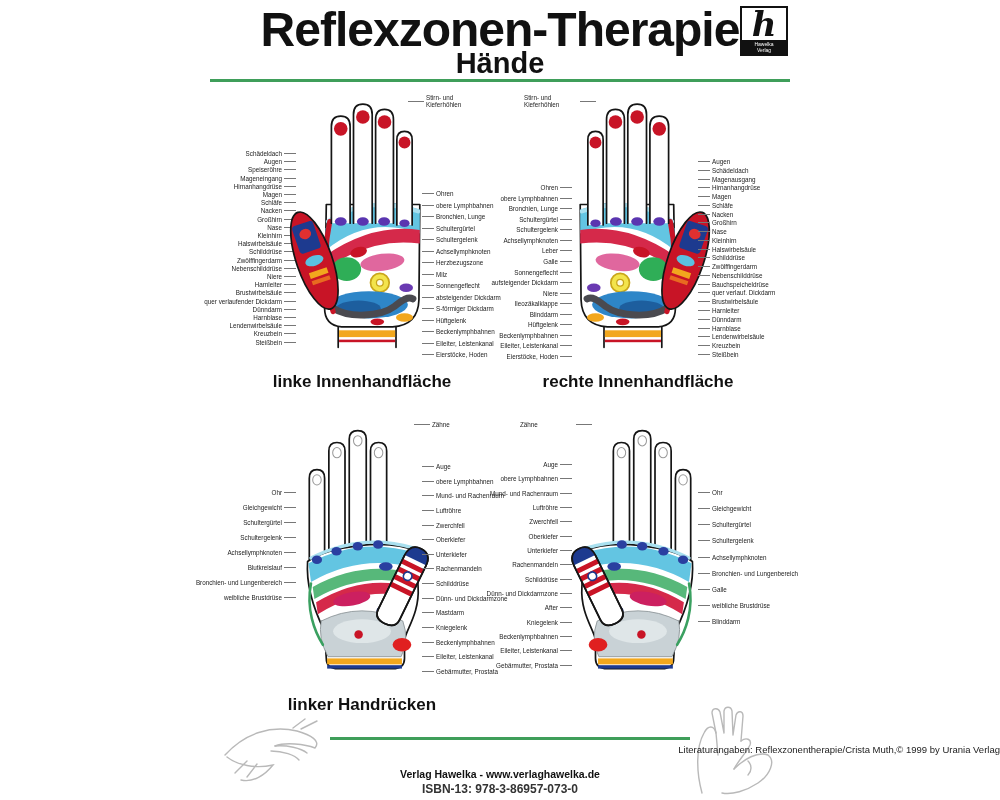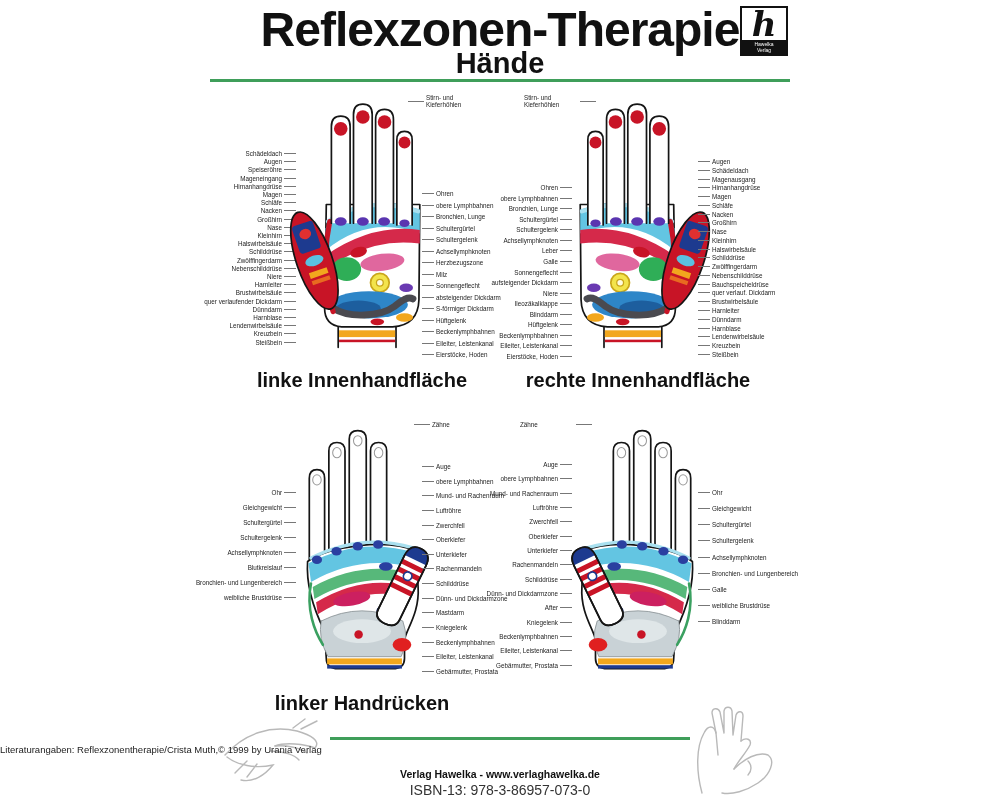--- a/index.html
+++ b/index.html
@@ -18,21 +18,21 @@
   .logo .h{display:block;text-align:center;font-family:"DejaVu Serif",serif;font-style:italic;
            font-weight:bold;font-size:34px;line-height:32px;}
   .logo .bar{position:absolute;bottom:0;left:0;width:100%;background:#111;color:#fff;
              font-size:5px;line-height:6px;text-align:center;padding:1px 0;}
   
   .diagram{position:absolute;width:280px;height:302px;}
   #d1{left:222px;top:90px;} #d2{left:498px;top:90px;}
   #d3{left:222px;top:413px;} #d4{left:498px;top:413px;}
   .hand{position:absolute;left:55px;top:4px;width:170px;height:255px;}
   .caption{position:absolute;bottom:0;left:0;width:100%;text-align:center;
-           font-size:20px;font-weight:bold;}
+           font-size:17px;font-weight:bold;}
   .col{position:absolute;display:flex;flex-direction:column;justify-content:space-between;}
   .lbl{display:flex;align-items:center;justify-content:flex-end;font-size:6.3px;line-height:7px;color:#222;}
   .lbl .t{white-space:nowrap;text-align:right;}
   .lbl .ln{display:inline-block;width:12px;height:1px;background:#777;margin:0 2px;flex:none;}
   .lbl-r{justify-content:flex-start;}
   .lbl-r .t{text-align:left;}
   #d1 .col-left{top:60px;height:196px;left:0;width:76px;}
   #d1 .col-right{top:100px;height:168px;left:198px;width:82px;}
   #d2 .col-left{top:94px;height:176px;left:-4px;width:80px;}
   #d2 .col-right{top:68px;height:200px;left:198px;width:82px;}
@@ -43,23 +43,23 @@
   .top-label{position:absolute;display:flex;align-items:center;gap:2px;font-size:6.3px;
              line-height:7px;color:#222;}
   .top-label .hl{width:16px;height:1px;background:#777;flex:none;}
   .top-label .t{width:54px;}
   .tl-r .hl{order:2;}
   #d1 .top-label{left:186px;top:4px;}
   #d2 .top-label{left:26px;top:4px;}
   #d3 .top-label{left:192px;top:8px;}
   #d4 .top-label{left:22px;top:8px;}
   
-  .foot-lit{position:absolute;top:744px;left:0;width:100%;text-align:left;font-size:9.5px;color:#222;}
+  .foot-lit{position:absolute;top:744px;left:0;width:100%;text-align:right;font-size:9.5px;color:#222;}
   .foot-pub{position:absolute;top:768px;left:0;width:100%;text-align:center;font-size:10.5px;font-weight:bold;}
-  .foot-isbn{position:absolute;top:782px;left:0;width:100%;text-align:center;font-size:14px;color:#333;}
+  .foot-isbn{position:absolute;top:782px;left:0;width:100%;text-align:center;font-size:12px;color:#333;font-weight:bold;}
   .sketch{position:absolute;}
   #sketch-left{left:213px;top:715px;width:118px;height:80px;}
   #sketch-right{left:688px;top:703px;width:102px;height:95px;}
 </style>
 </head>
 <body>
 
 <svg width="0" height="0" style="position:absolute" aria-hidden="true">
   <defs>
     <clipPath id="bclip">

